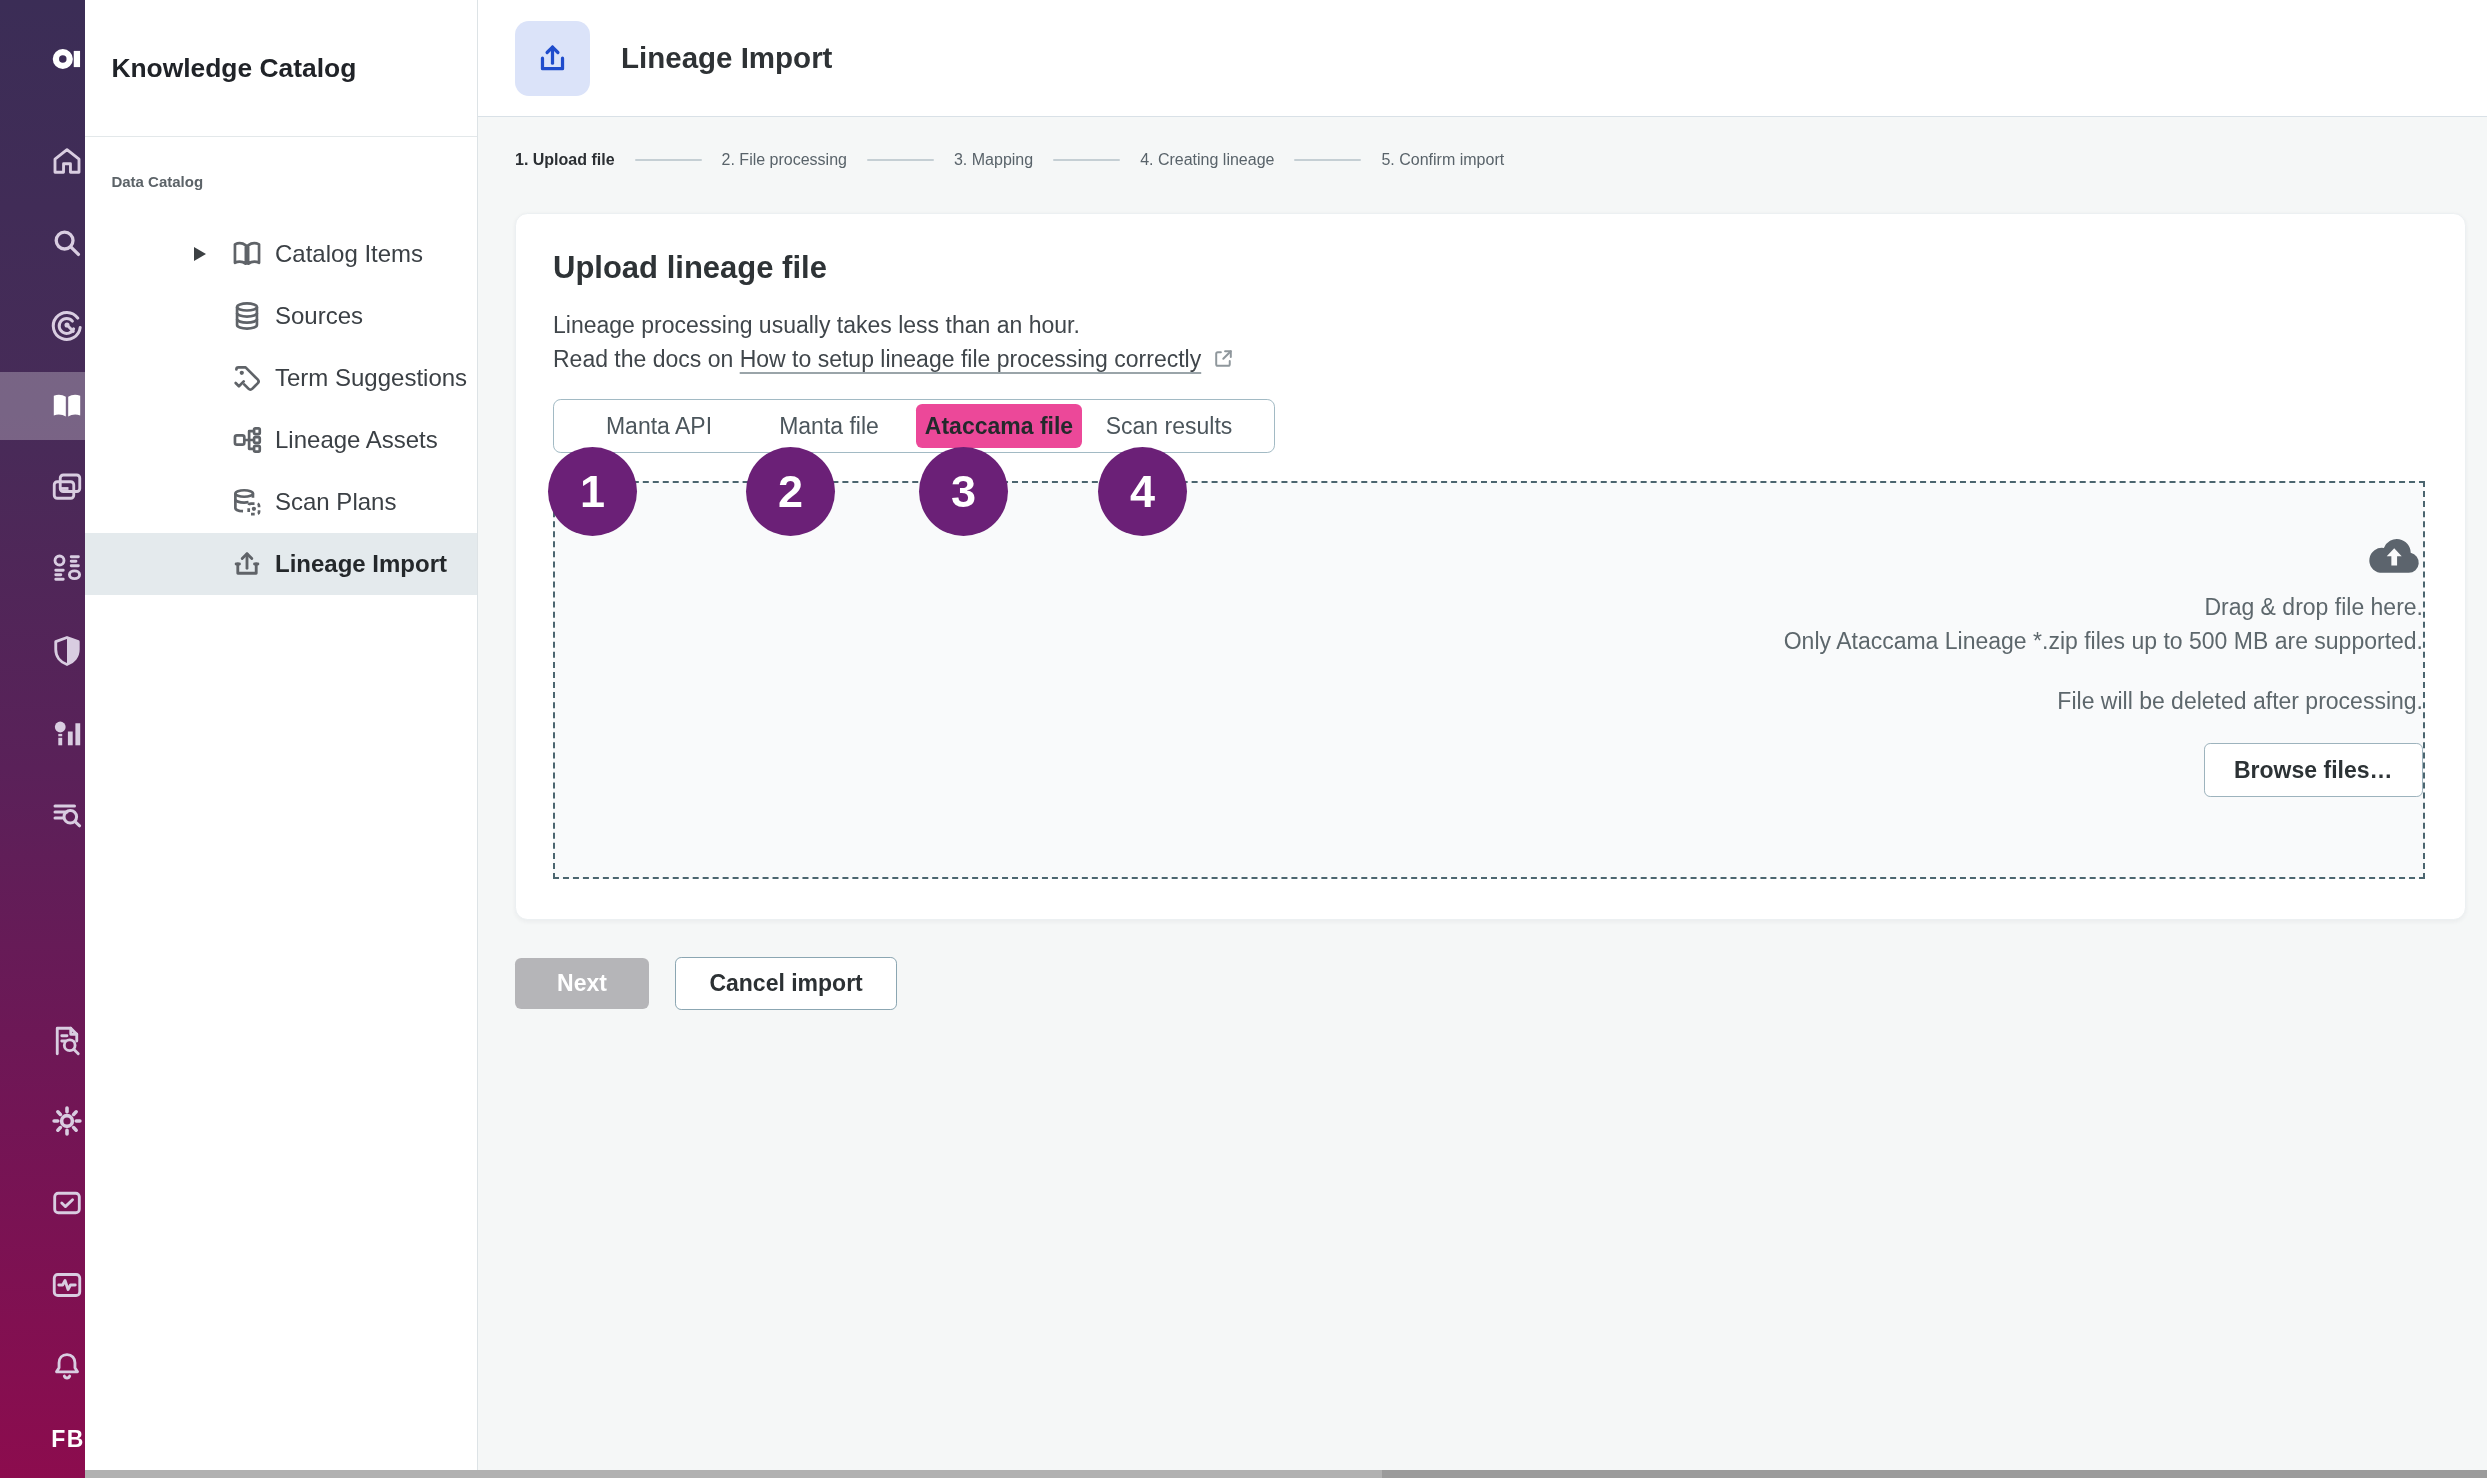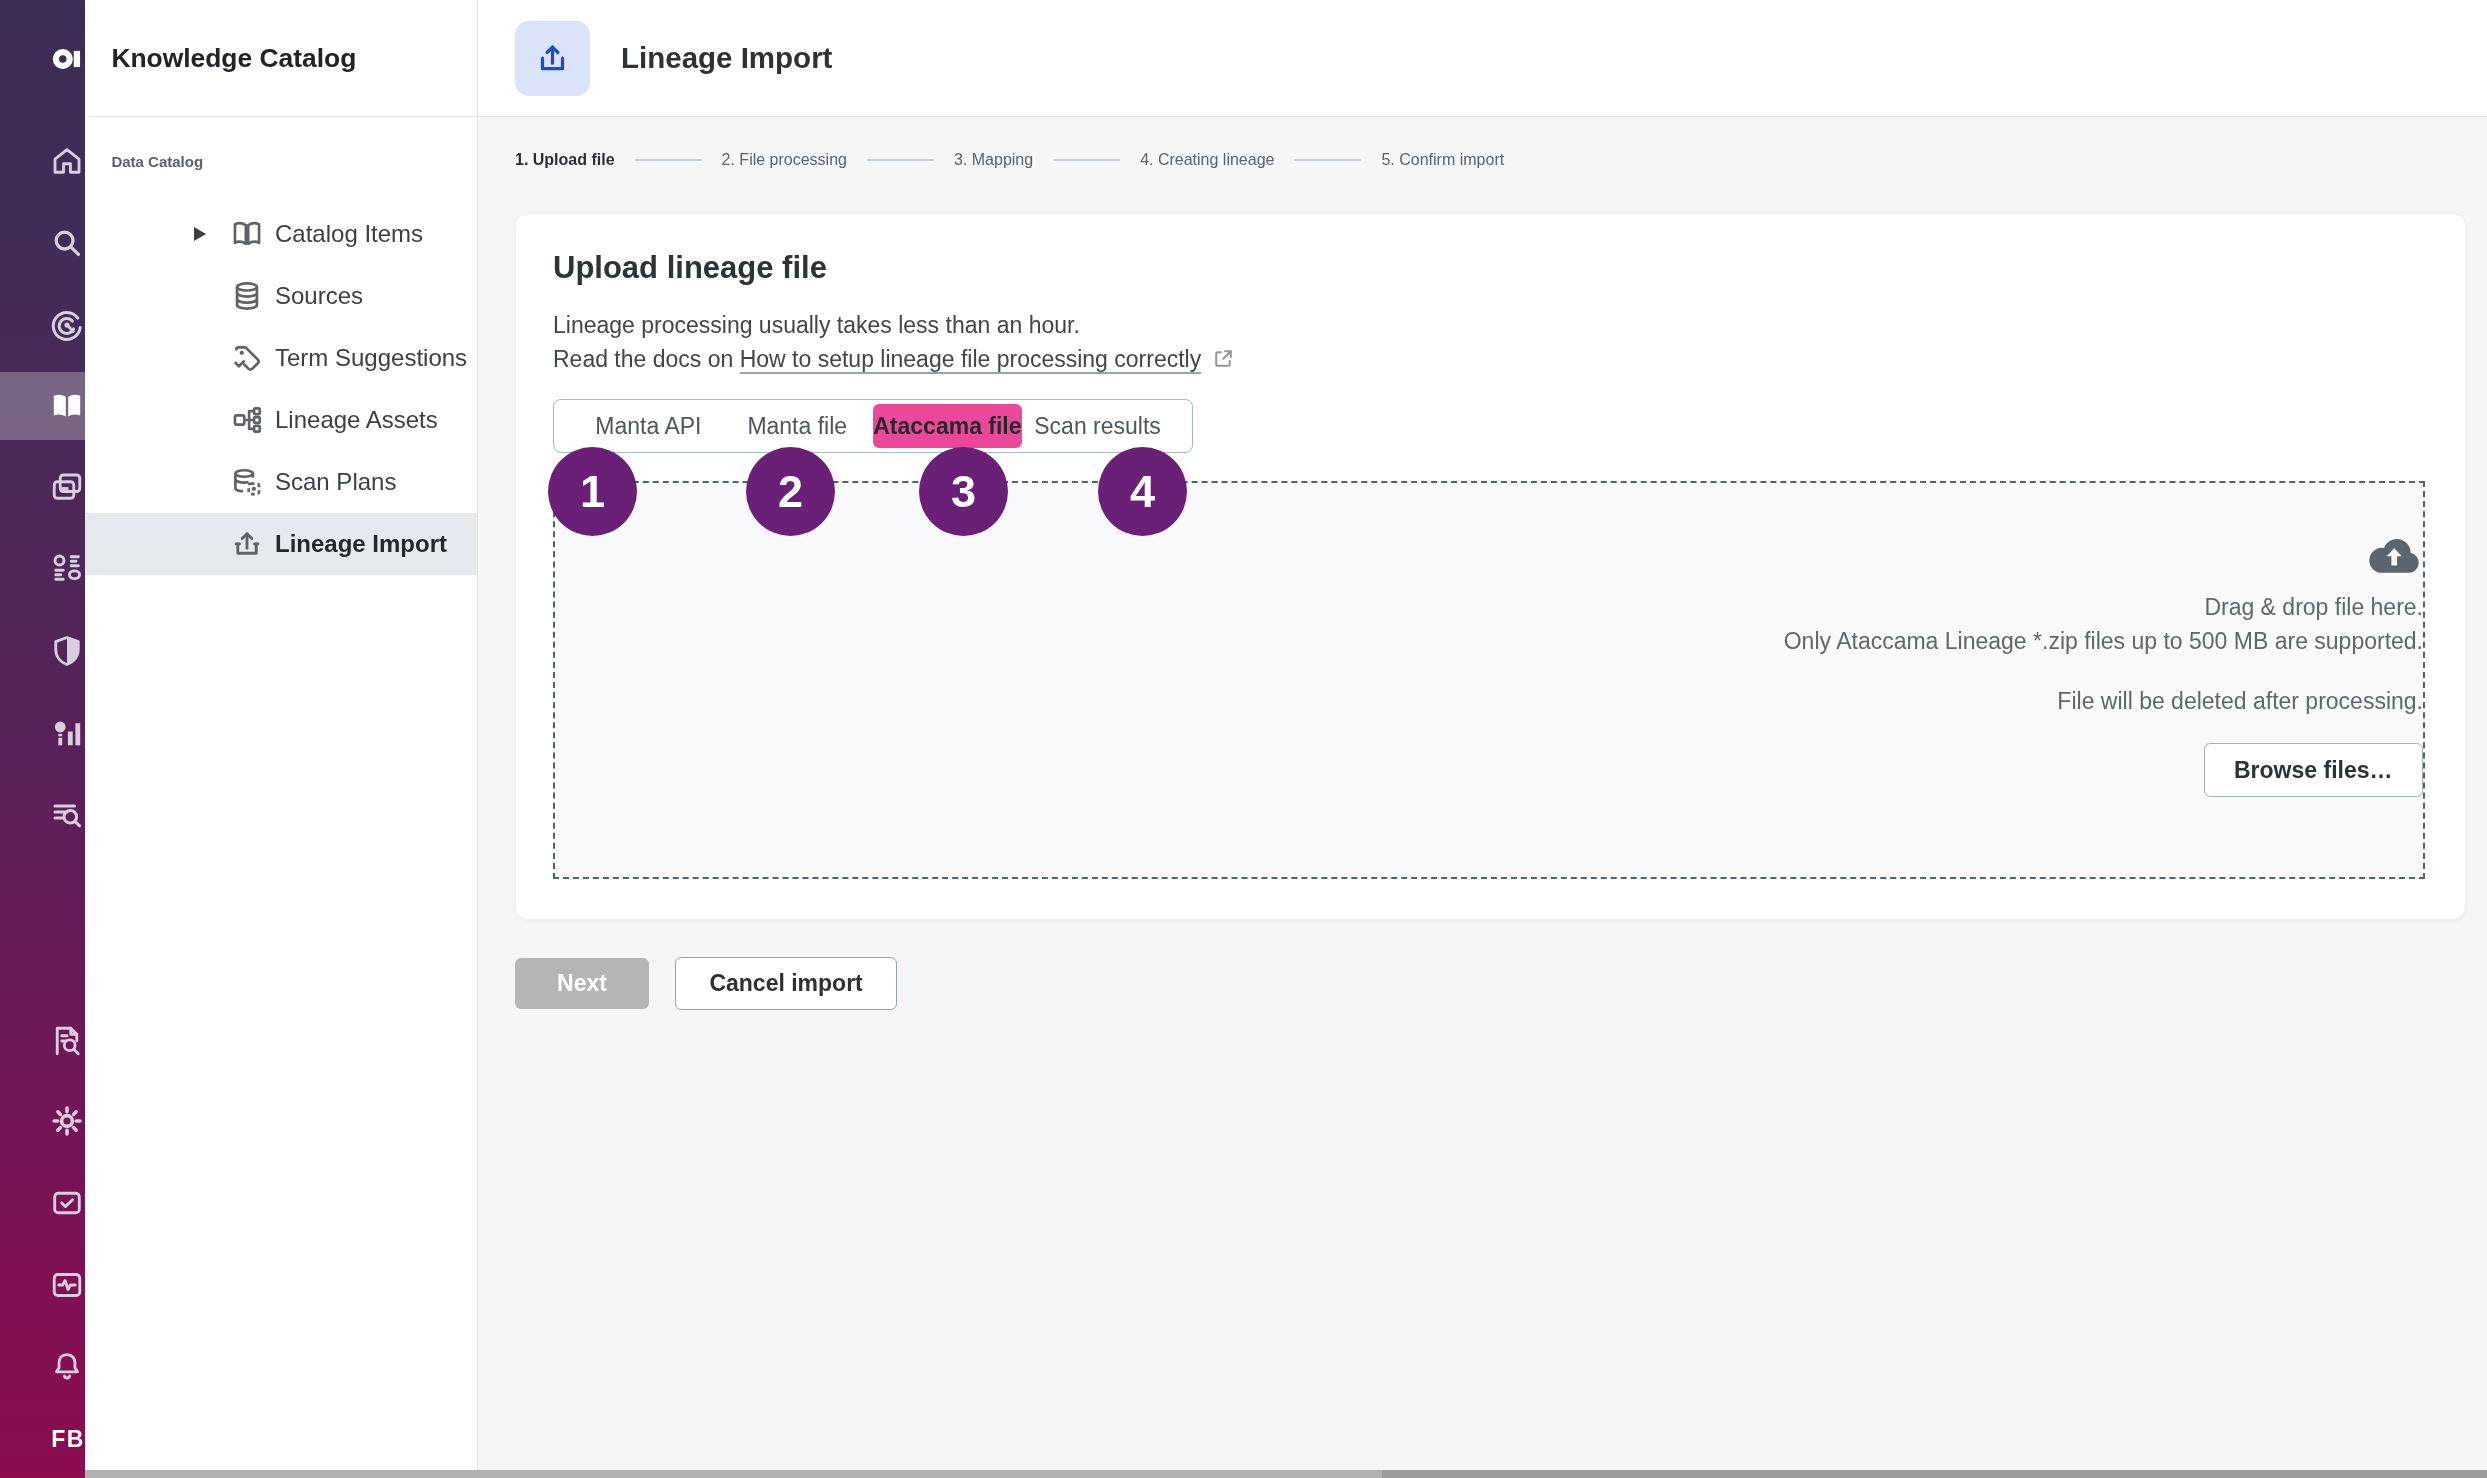--- a/index.html
+++ b/index.html
@@ -28,21 +28,21 @@
   .rail .slot.active { background:rgba(255,255,255,0.27); color:#ffffff; }
   .rail .logo-slot { color:#ffffff; }
   .rail .avatar-slot { color:#ffffff; font-size:23px; font-weight:600; letter-spacing:1.6px; }
   
   .sidebar {
     flex:none; width:393px; background:#ffffff;
     border-right:0.8px solid #dde3e6;
     display:flex; flex-direction:column; z-index:4;
   }
   .sidebar-header {
-    flex:none; height:117px; border-bottom:0.8px solid #e3e8ea;
+    flex:none; height:137px; border-bottom:0.8px solid #e3e8ea;
     display:flex; align-items:center; padding-left:26.4px;
     font-size:26.4px; font-weight:700; color:#202328;
   }
   .section-label {
     margin-top:22px; height:44px; padding-left:26.4px;
     display:flex; align-items:center;
     font-size:15px; font-weight:700; color:#5c6368;
   }
   .nav-list { margin-top:20px; }
   .nav-item {
@@ -88,21 +88,21 @@
   .card h2 { font-size:31px; font-weight:700; color:#2e3336; }
   .desc { margin-top:22px; font-size:23px; line-height:34px; color:#40464b; }
   .desc a {
     color:#40464b; text-decoration:underline;
     text-decoration-color:#9aa4a9; text-underline-offset:5.4px; cursor:pointer;
   }
   .ext-icon { display:inline-block; vertical-align:-3.9px; margin-left:9.3px; color:#8f979c; }
   .ext-icon svg { width:25px; height:25px; }
   
   .tabs {
-    margin-top:23px; width:640px; height:54px;
+    margin-top:23px; width:722px; height:54px;
     border:1.6px solid #a2bac4; border-radius:7.8px;
     display:flex; align-items:center; padding:0 20px;
   }
   .tab {
     flex:1; height:44px; margin:0 1.6px; border-radius:6.2px;
     display:flex; align-items:center; justify-content:center;
     font-size:23px; color:#4c565c; cursor:pointer; white-space:nowrap;
   }
   .tab.selected { background:#ec4899; color:#24292c; font-weight:700; }
   

